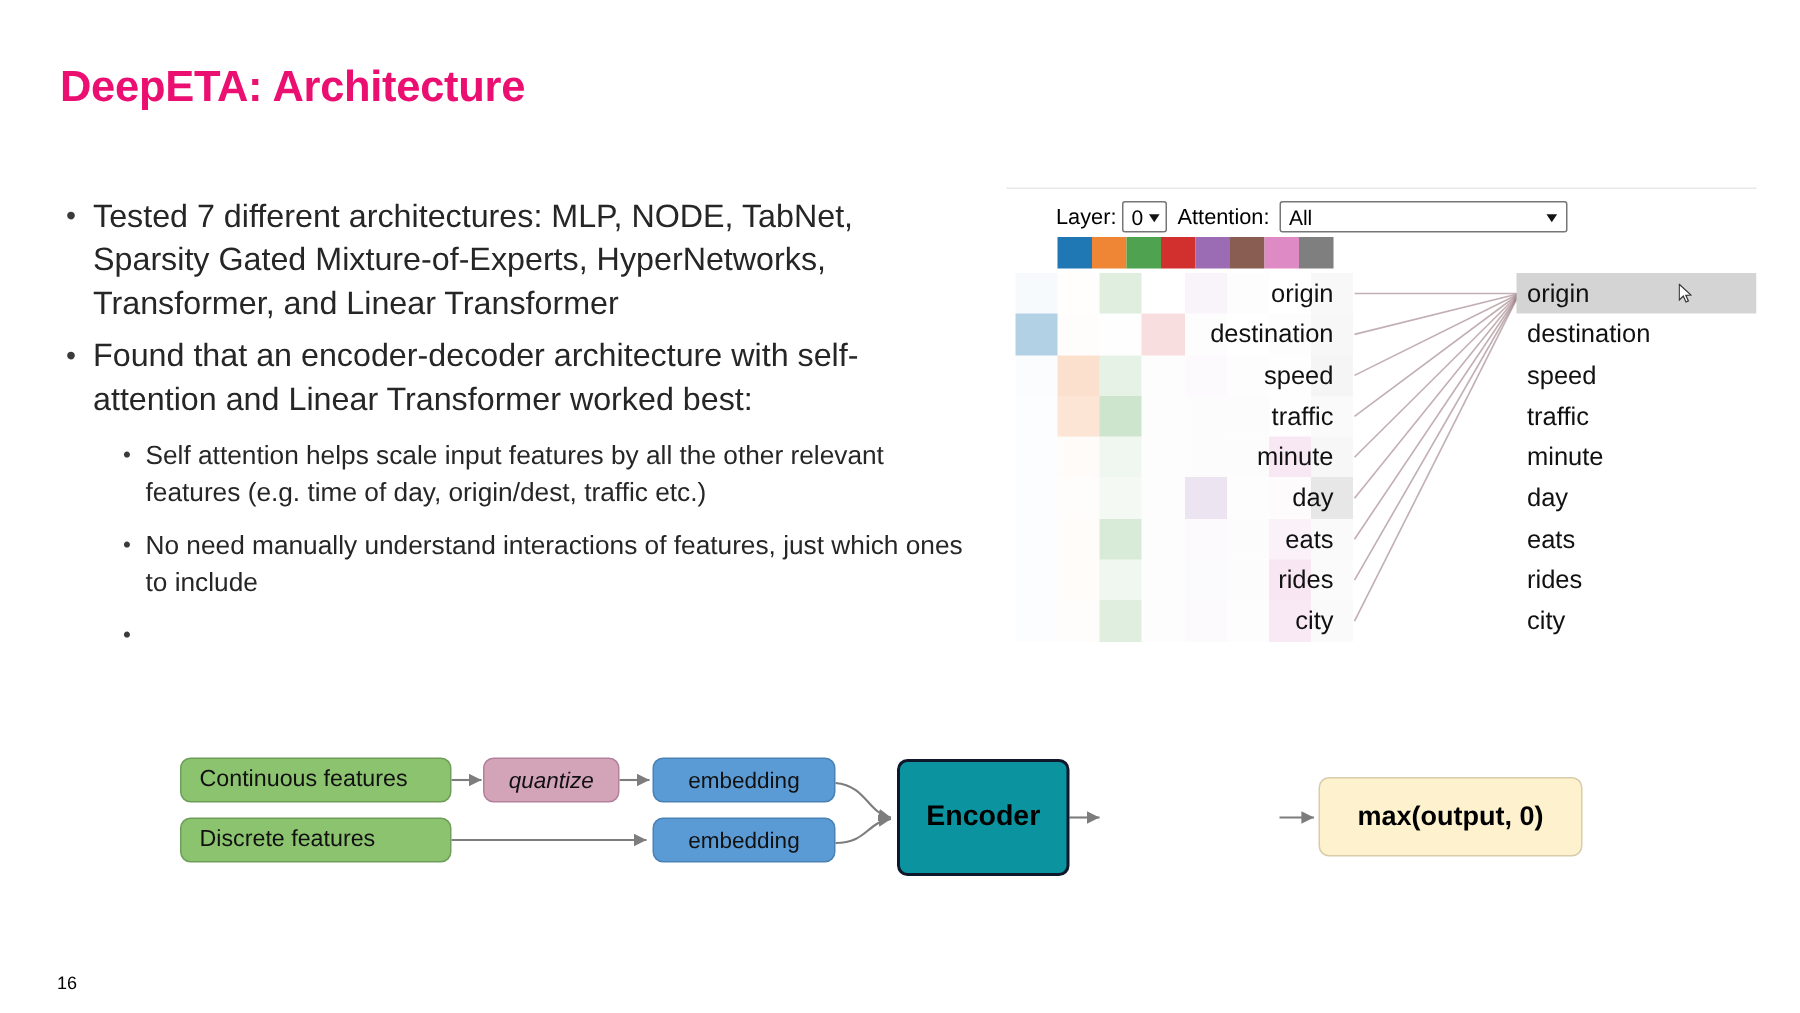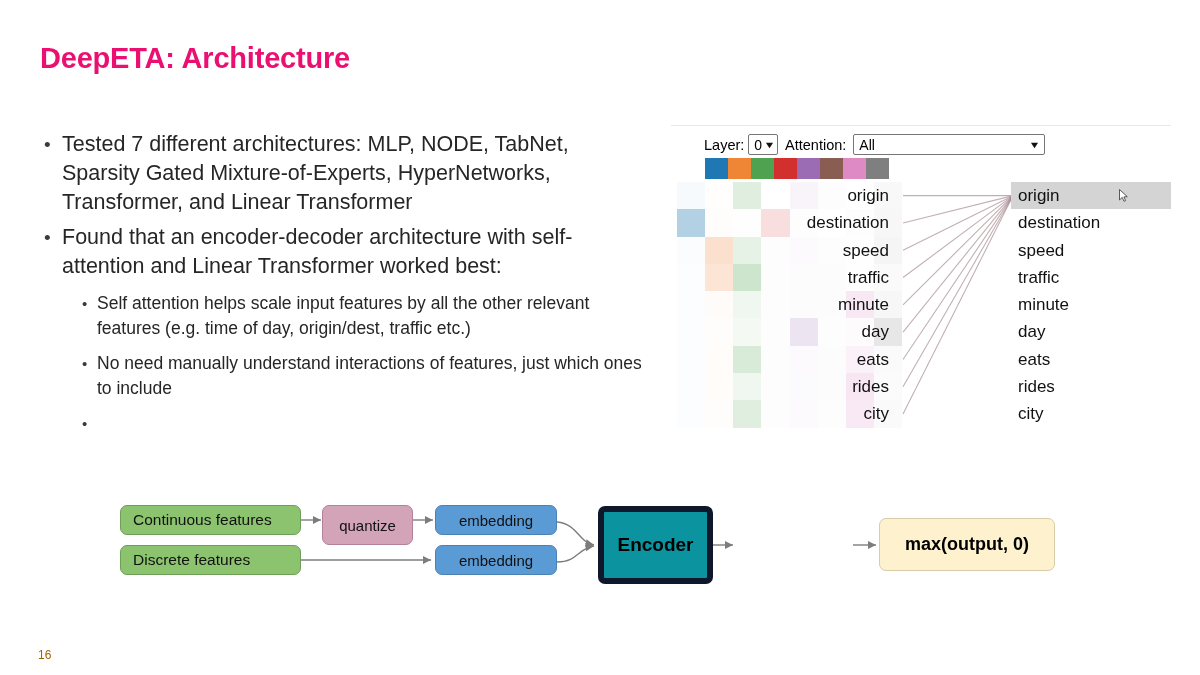--- a/index.html
+++ b/index.html
@@ -259,39 +259,39 @@
     color: #111;
   }
   .n-blue {
     background: #5b9bd5;
     border: 1px solid #4a82b5;
     font-size: 15px;
     color: #111;
   }
   .n-teal {
     background: #0b94a0;
-    border: 6px solid #0f172a;
+    border: 2px solid #0f172a;
     font-size: 19px;
     font-weight: bold;
     color: #000;
   }
   .n-cream {
     background: #fdf2cd;
     border: 1px solid #d8ccaa;
     font-size: 18px;
     font-weight: bold;
     color: #000;
   }
 
   .page-num {
     position: absolute;
     left: 38px;
     top: 648px;
     font-size: 12px;
-    color: #a16207;
+    color: #000000;
   }
 </style>
 </head>
 <body>
 
 <div class="slide-title">DeepETA: Architecture</div>
 
 <div class="bullets">
 
   <div class="bullet-row">
@@ -477,21 +477,21 @@
   </svg>
 
   <div class="nodebox n-green" style="left:120px; top:35px; width:181px; height:30px;text-align:right;">
     <span>Continuous features</span>
   </div>
 
   <div class="nodebox n-green" style="left:120px; top:75px; width:181px; height:30px;">
     <span>Discrete features</span>
   </div>
 
-  <div class="nodebox n-pink" style="left:322px; top:35px; width:91px; height:40px;">
+  <div class="nodebox n-pink" style="left:322px; top:35px; width:91px; height:30px;font-style:italic;">
     <span>quantize</span>
   </div>
 
   <div class="nodebox n-blue" style="left:435px; top:35px; width:122px; height:30px;">
     <span>embedding</span>
   </div>
 
   <div class="nodebox n-blue" style="left:435px; top:75px; width:122px; height:30px;">
     <span>embedding</span>
   </div>

